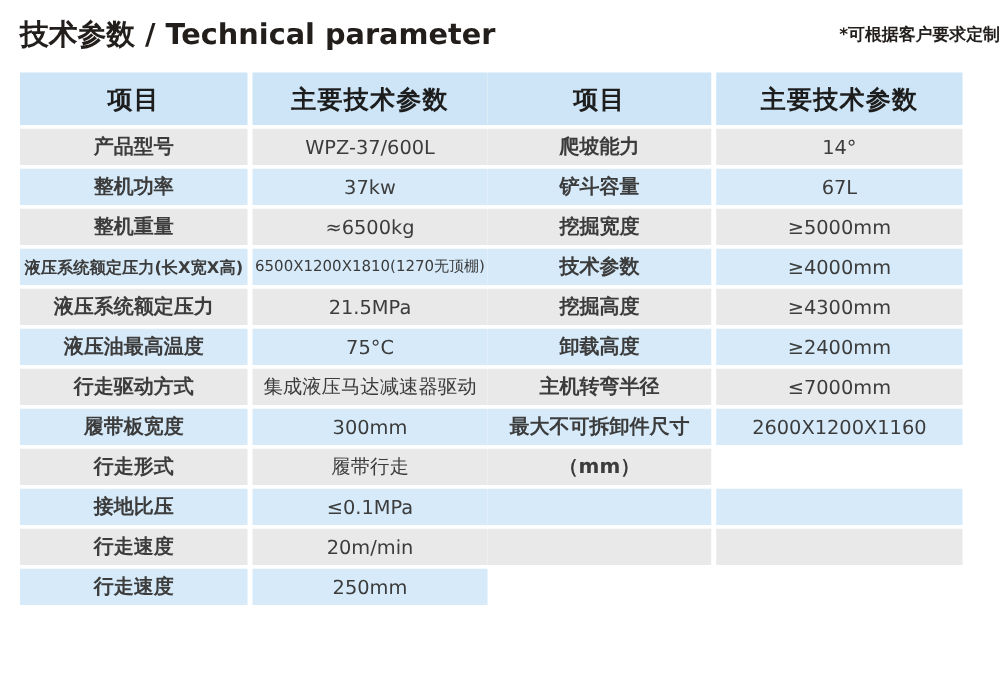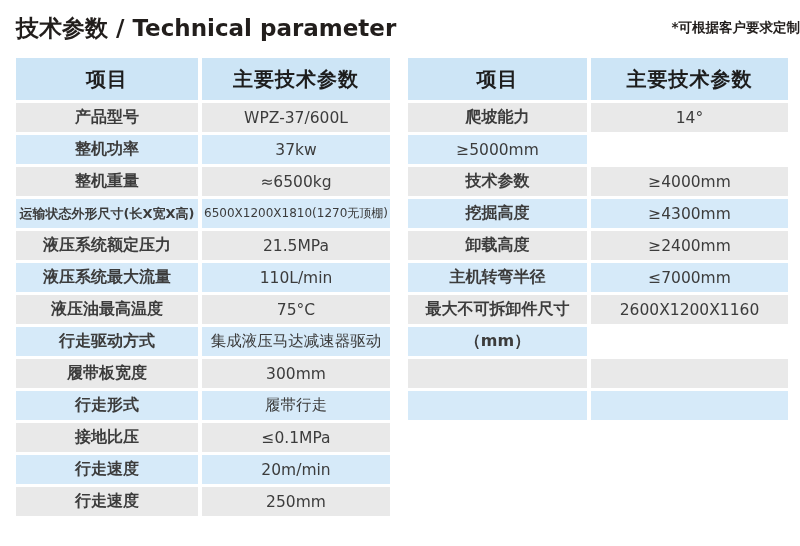--- a/index.html
+++ b/index.html
@@ -25,21 +25,21 @@
   }
   .title {
     font-size: 23px; font-weight: bold; color: var(--title);
     line-height: 1.2; white-space: nowrap;
   }
   .note {
     font-size: 13.5px; font-weight: bold; color: var(--title);
     padding-bottom: 2px; white-space: nowrap;
   }
 
-  .tables { display: flex; gap: 18px; padding: 14px 0 0 16px; }
+  .tables { display: flex; padding: 14px 0 0 16px; }
   .spec-table.left  { width: 374px; }
   .spec-table.right { width: 380px; }
 
   .thead, .row { display: grid; column-gap: 4px; margin-bottom: 3px; }
   .left  .thead, .left  .row { grid-template-columns: 182px 1fr; }
   .right .thead, .right .row { grid-template-columns: 179px 1fr; }
 
   .thead { height: 42px; }
   .th {
     background: var(--header-bg);
@@ -84,30 +84,26 @@
           </div>
           <div class="row">
             <div class="cell label">整机功率</div>
             <div class="cell value">37kw</div>
           </div>
           <div class="row">
             <div class="cell label">整机重量</div>
             <div class="cell value">≈6500kg</div>
           </div>
           <div class="row">
-            <div class="cell label" style="font-size: 13px;">运输状态外形尺寸(长X宽X高)</div>
+            <div class="cell label" style="font-size: 13px;">液压系统额定压力(长X宽X高)</div>
             <div class="cell value" style="font-size: 12px;">6500X1200X1810(1270无顶棚)</div>
           </div>
           <div class="row">
             <div class="cell label">液压系统额定压力</div>
             <div class="cell value">21.5MPa</div>
-          </div>
-          <div class="row">
-            <div class="cell label">液压系统最大流量</div>
-            <div class="cell value">110L/min</div>
           </div>
           <div class="row">
             <div class="cell label">液压油最高温度</div>
             <div class="cell value">75°C</div>
           </div>
           <div class="row">
             <div class="cell label">行走驱动方式</div>
             <div class="cell value">集成液压马达减速器驱动</div>
           </div>
           <div class="row">
@@ -137,20 +133,25 @@
       <div class="thead">
         <div class="th">项目</div>
         <div class="th">主要技术参数</div>
       </div>
       <div class="tbody">
           <div class="row">
             <div class="cell label">爬坡能力</div>
             <div class="cell value">14°</div>
           </div>
           <div class="row">
+            <div class="cell label">铲斗容量</div>
+            <div class="cell value">67L</div>
+          </div>
+          <div class="row">
+            <div class="cell label">挖掘宽度</div>
             <div class="cell value">≥5000mm</div>
           </div>
           <div class="row">
             <div class="cell label">技术参数</div>
             <div class="cell value">≥4000mm</div>
           </div>
           <div class="row">
             <div class="cell label">挖掘高度</div>
             <div class="cell value">≥4300mm</div>
           </div>

